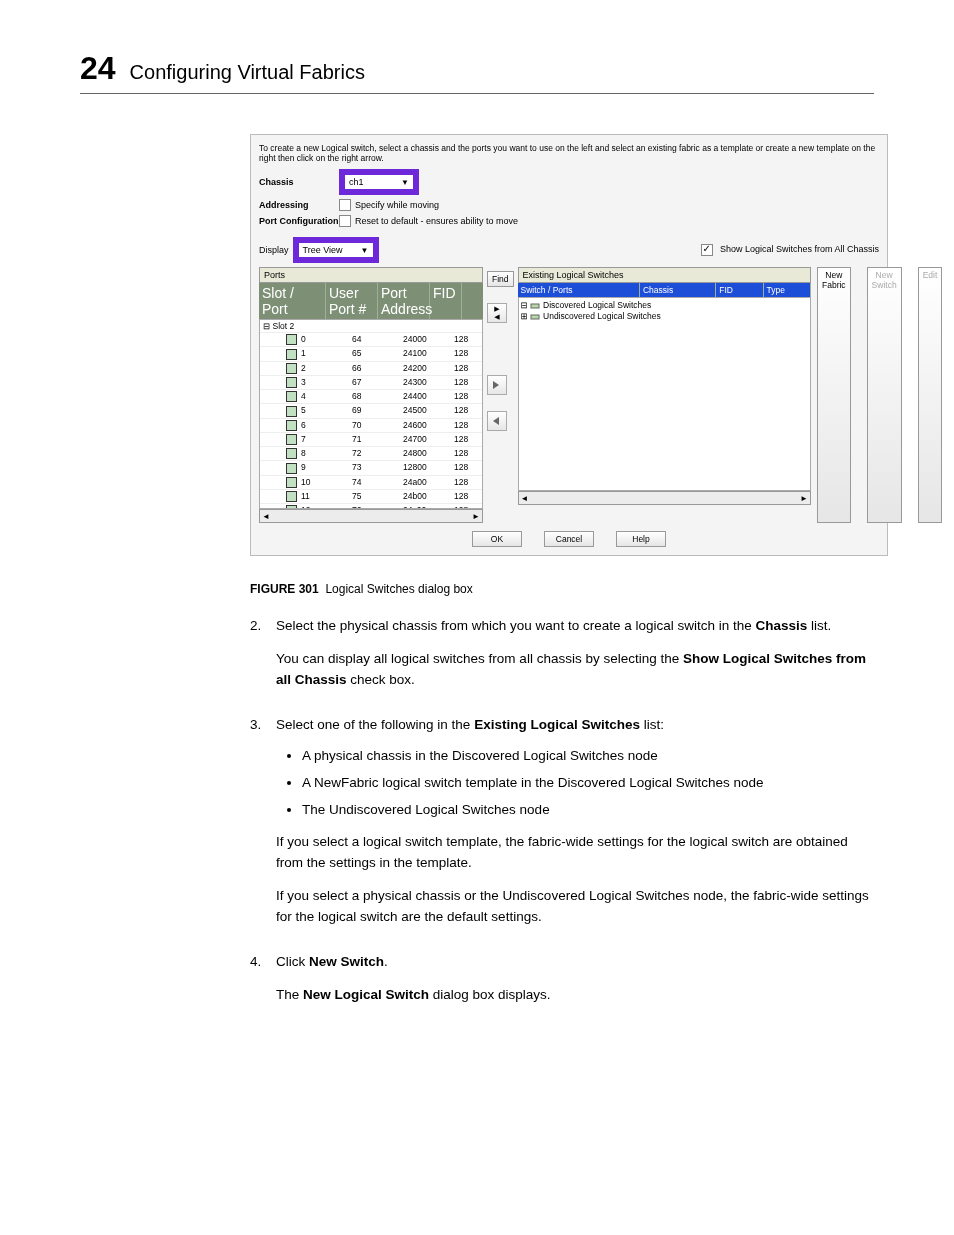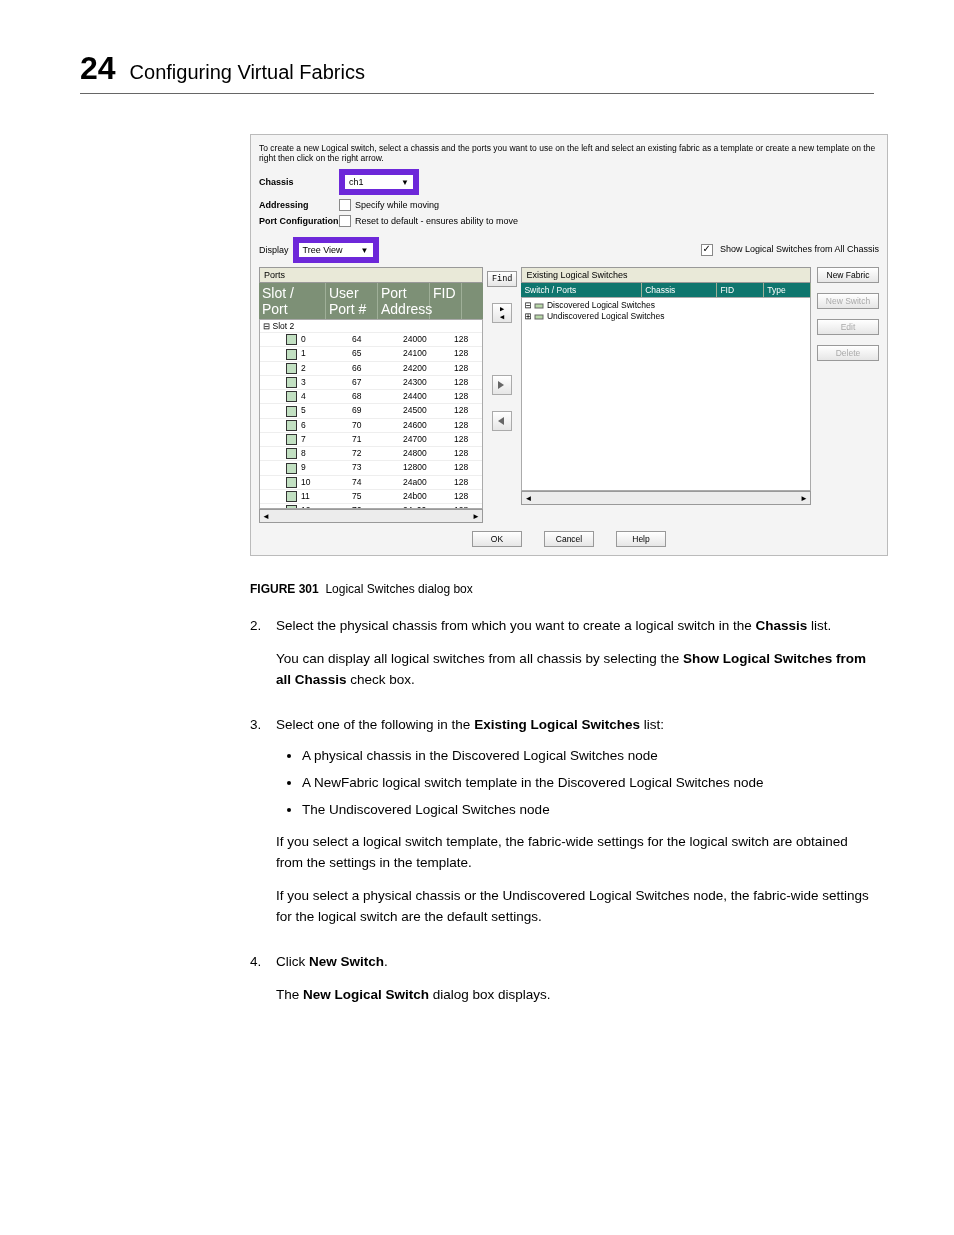--- a/index.html
+++ b/index.html
@@ -101,24 +101,23 @@
   }
   .leftpane {
     flex: 0 0 180px;
     display: flex;
     flex-direction: column;
   }
   .midcol {
     flex: 0 0 22px;
     display: flex;
     flex-direction: column;
-    align-items: center;
+    align-items: flex-start;
     gap: 16px;
     padding-top: 4px;
-    font-family: Liberation Mono, monospace;
   }
   .rightpane {
     flex: 1;
     display: flex;
     gap: 6px;
   }
   .panel-title {
     background: #e9e9d8;
     border: 1px solid #999;
     padding: 2px 4px;
@@ -184,33 +183,33 @@
   .tree {
     border: 1px solid #aaa;
     background: #fff;
     height: 188px;
     padding: 2px;
     font-size: 8.5px;
     overflow: hidden;
   }
   .treehdr {
     display: flex;
-    background: #0f766e;
+    background: #1d4ed8;
     color: #fff;
     font-size: 8.5px;
   }
   .treehdr > div {
     border-right: 1px solid #9faf98;
     padding: 2px 3px;
   }
   .rbtns {
     width: 62px;
     display: flex;
-    flex-direction: column;
-    gap: 10px;
+    flex-direction: row;
+    gap: 16px;
   }
   .rbtns .smallbtn {
     font-size: 8.5px;
   }
   .rbtns .smallbtn.disabled {
     color: #aaa;
   }
   .hscroll {
     height: 12px;
     border: 1px solid #999;

